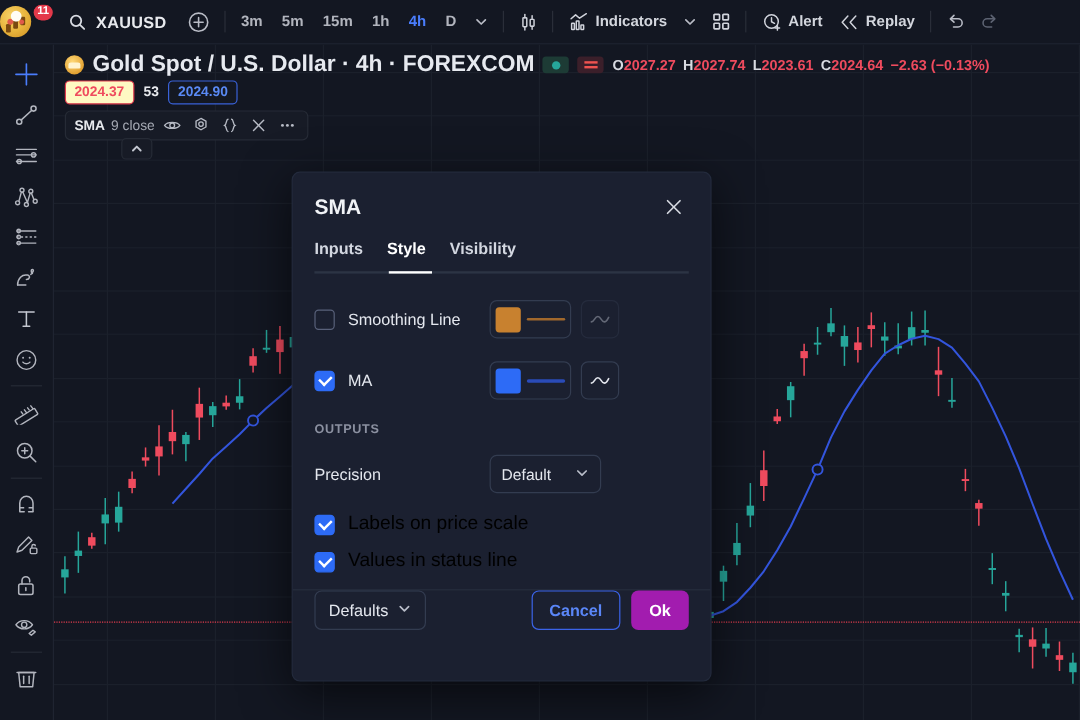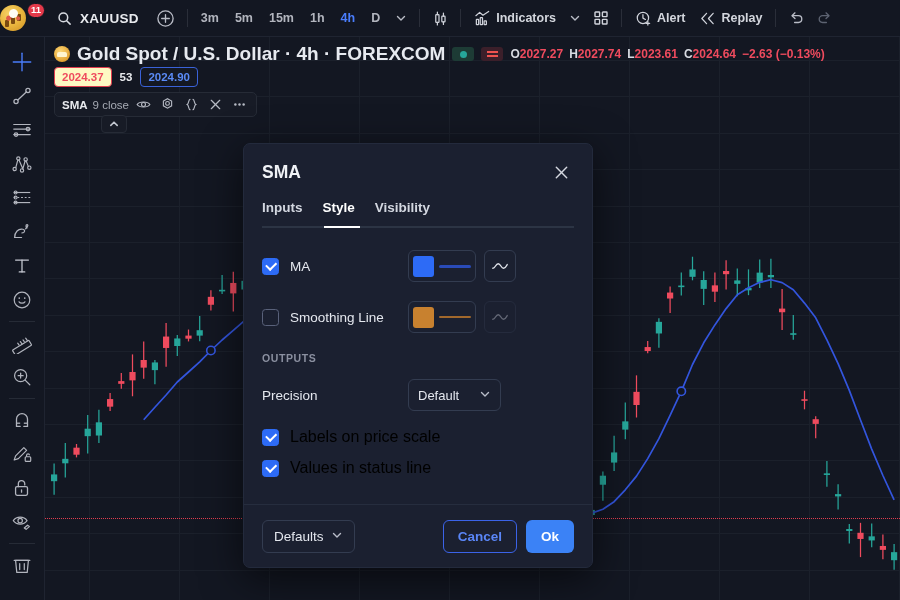--- a/index.html
+++ b/index.html
@@ -191,35 +191,35 @@
   .sec-label { color: #8b90a0; font-size: 10.5px; font-weight: bold; letter-spacing: .6px; margin: 4px 0 15px 0; }
   .prec-row { display: flex; align-items: center; margin-bottom: 17px; }
   .prec-row .lbl { color: #e4e7ee; font-size: 13.5px; width: 146px; }
   .select {
     width: 93px; height: 32px; border: 1px solid #333c50; border-radius: 6px;
     display: flex; align-items: center; justify-content: space-between;
     padding: 0 9px; cursor: pointer; color: #e4e7ee; font-size: 13px;
   }
   .cbx-row { display: flex; align-items: center; gap: 11px; margin-bottom: 13px; }
   #modal-foot {
-    flex: none; height: 63px; border-top: 1px solid #262d3e;
-    display: flex; align-items: center; padding: 0 18px; gap: 9px;
+    flex: none; height: 76px; border-top: 1px solid #262d3e;
+    display: flex; padding: 0 18px; gap: 9px;
   }
   .btn-defaults {
     height: 33px; border: 1px solid #333c50; border-radius: 6px;
     display: flex; align-items: center; gap: 7px; padding: 0 11px;
     color: #e4e7ee; font-size: 13.5px; cursor: pointer; margin-right: auto;
   }
   .btn-cancel {
     height: 33px; min-width: 70px; border: 1px solid #3b63e8; border-radius: 6px;
     display:flex;align-items:center;justify-content:center; padding: 0 14px;
     color: #5a86f7; font-size: 13.5px; font-weight: bold; cursor: pointer;
   }
   .btn-ok {
-    height: 33px; min-width: 47px; background: #3b82f6; border-radius: 6px;
+    height: 33px; min-width: 47px; background: #a21caf; border-radius: 6px;
     display:flex;align-items:center;justify-content:center; padding: 0 15px;
     color: #fff; font-size: 13.5px; font-weight: bold; cursor: pointer;
   }
 </style>
 </head>
 <body>
 
 <div id="app">
 
   <div id="topbar">
@@ -745,54 +745,54 @@
       <div class="tab">Visibility</div>
     </div>
     <div id="tabrule">
         <div class="on"></div>
       </div>
 
     <div id="modal-body">
 
       <div class="row">
         <div class="lbl-wrap">
+          <div class="cbx"></div>
+          <span class="lbl">Smoothing Line</span>
+        </div>
+        <div class="ctl-group">
+          <div class="swatch-box">
+            <span class="swatch" style="background:#c8812f"></span>
+            <span class="thickline" style="background:#a1682c;height:1.6px"></span>
+          </div>
+          <div class="linebtn dim">
+            <svg width="18" height="14" viewBox="0 0 20 14" fill="none" stroke="#c7cbd6" stroke-width="1.5">
+              <path d="M2 9.5 C5 9.5 5 4.5 8 4.5 C11 4.5 11 9.5 14 9.5 C16.6 9.5 17 6.6 18 5.4" stroke-linecap="round"></path>
+            </svg>
+          </div>
+        </div>
+      </div>
+
+      <div class="row">
+        <div class="lbl-wrap">
           <div class="cbx on"></div>
           <span class="lbl">MA</span>
         </div>
         <div class="ctl-group">
           <div class="swatch-box">
             <span class="swatch" style="background:#2d6bf6"></span>
             <span class="thickline" style="background:#2a4bb8"></span>
           </div>
           <div class="linebtn">
             <svg width="18" height="14" viewBox="0 0 20 14" fill="none" stroke="#e2e5ec" stroke-width="1.5">
               <path d="M2 9.5 C5 9.5 5 4.5 8 4.5 C11 4.5 11 9.5 14 9.5 C16.6 9.5 17 6.6 18 5.4" stroke-linecap="round"></path>
             </svg>
           </div>
         </div>
       </div>
 
-      <div class="row">
-        <div class="lbl-wrap">
-          <div class="cbx"></div>
-          <span class="lbl">Smoothing Line</span>
-        </div>
-        <div class="ctl-group">
-          <div class="swatch-box">
-            <span class="swatch" style="background:#c8812f"></span>
-            <span class="thickline" style="background:#a1682c;height:1.6px"></span>
-          </div>
-          <div class="linebtn dim">
-            <svg width="18" height="14" viewBox="0 0 20 14" fill="none" stroke="#c7cbd6" stroke-width="1.5">
-              <path d="M2 9.5 C5 9.5 5 4.5 8 4.5 C11 4.5 11 9.5 14 9.5 C16.6 9.5 17 6.6 18 5.4" stroke-linecap="round"></path>
-            </svg>
-          </div>
-        </div>
-      </div>
-
       <div class="sec-label">OUTPUTS</div>
 
       <div class="prec-row">
         <span class="lbl">Precision</span>
         <div class="select">
           <span>Default</span>
           <span>
             <svg width="12" height="12" viewBox="0 0 12 12" fill="none" stroke="#b9bdc9" stroke-width="1.4">
                 <polyline points="2.5,4.5 6,8 9.5,4.5" stroke-linecap="round" stroke-linejoin="round"></polyline>
               </svg>

